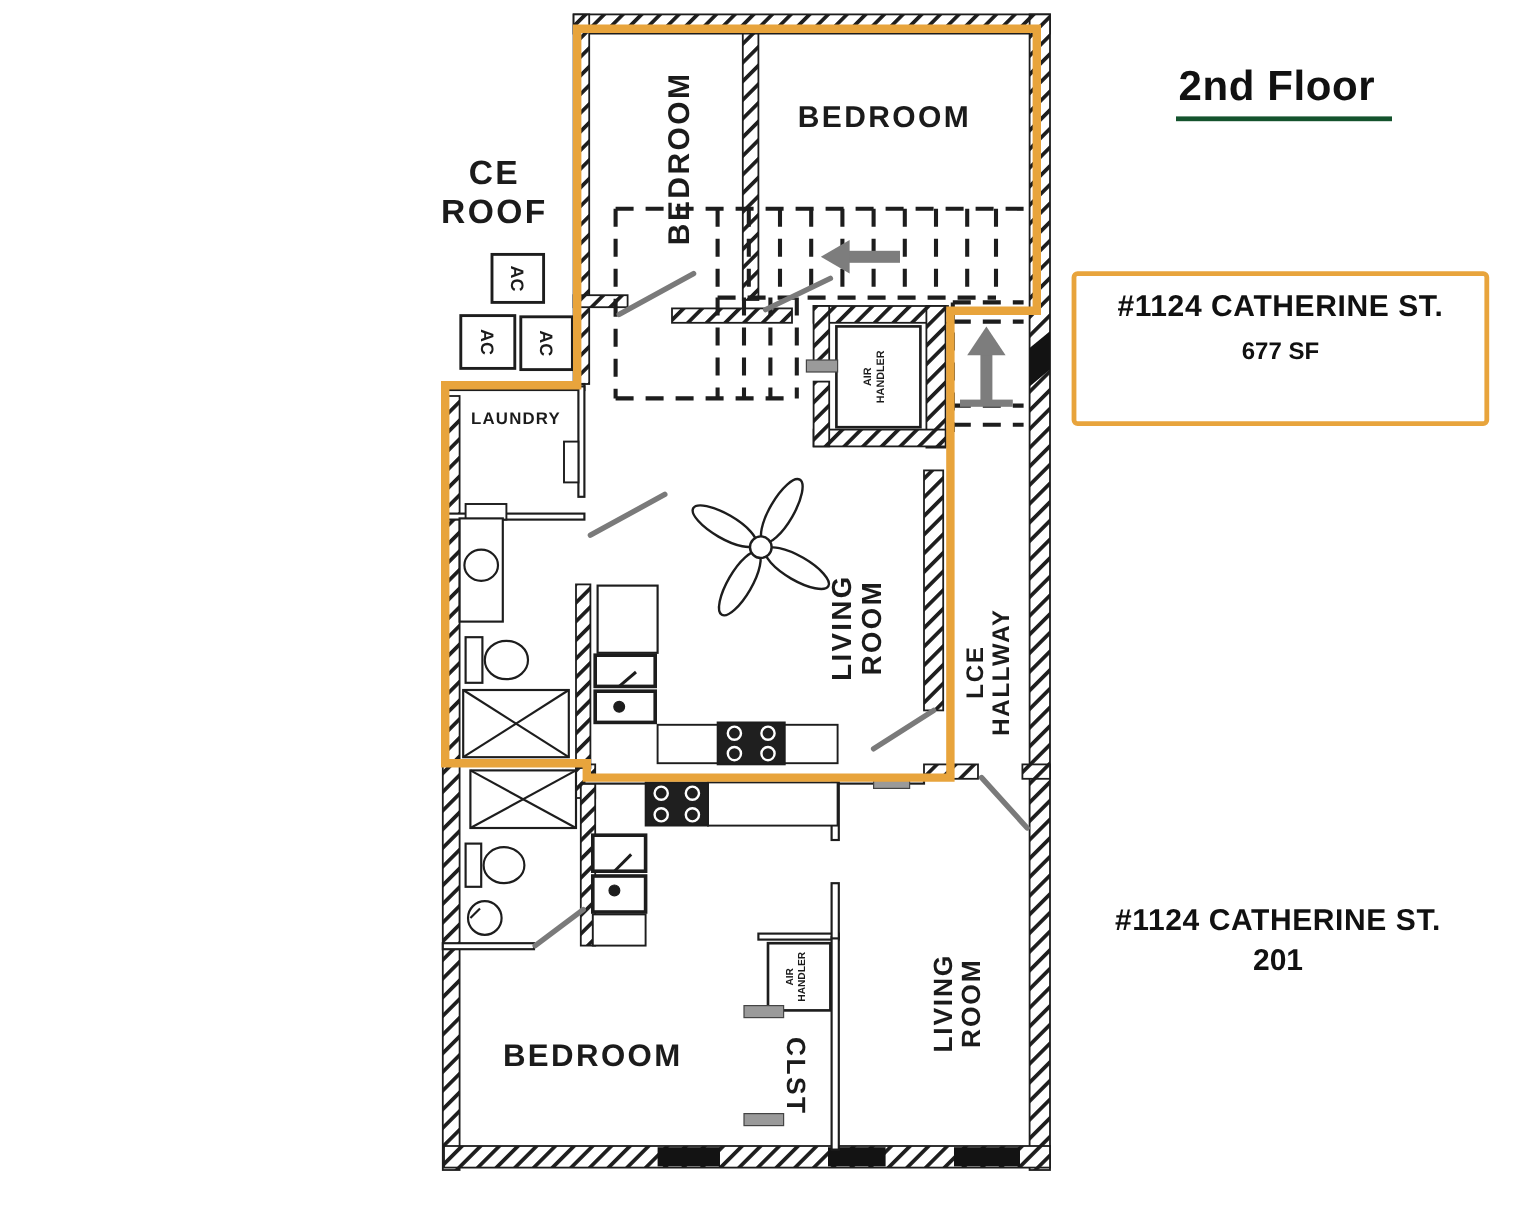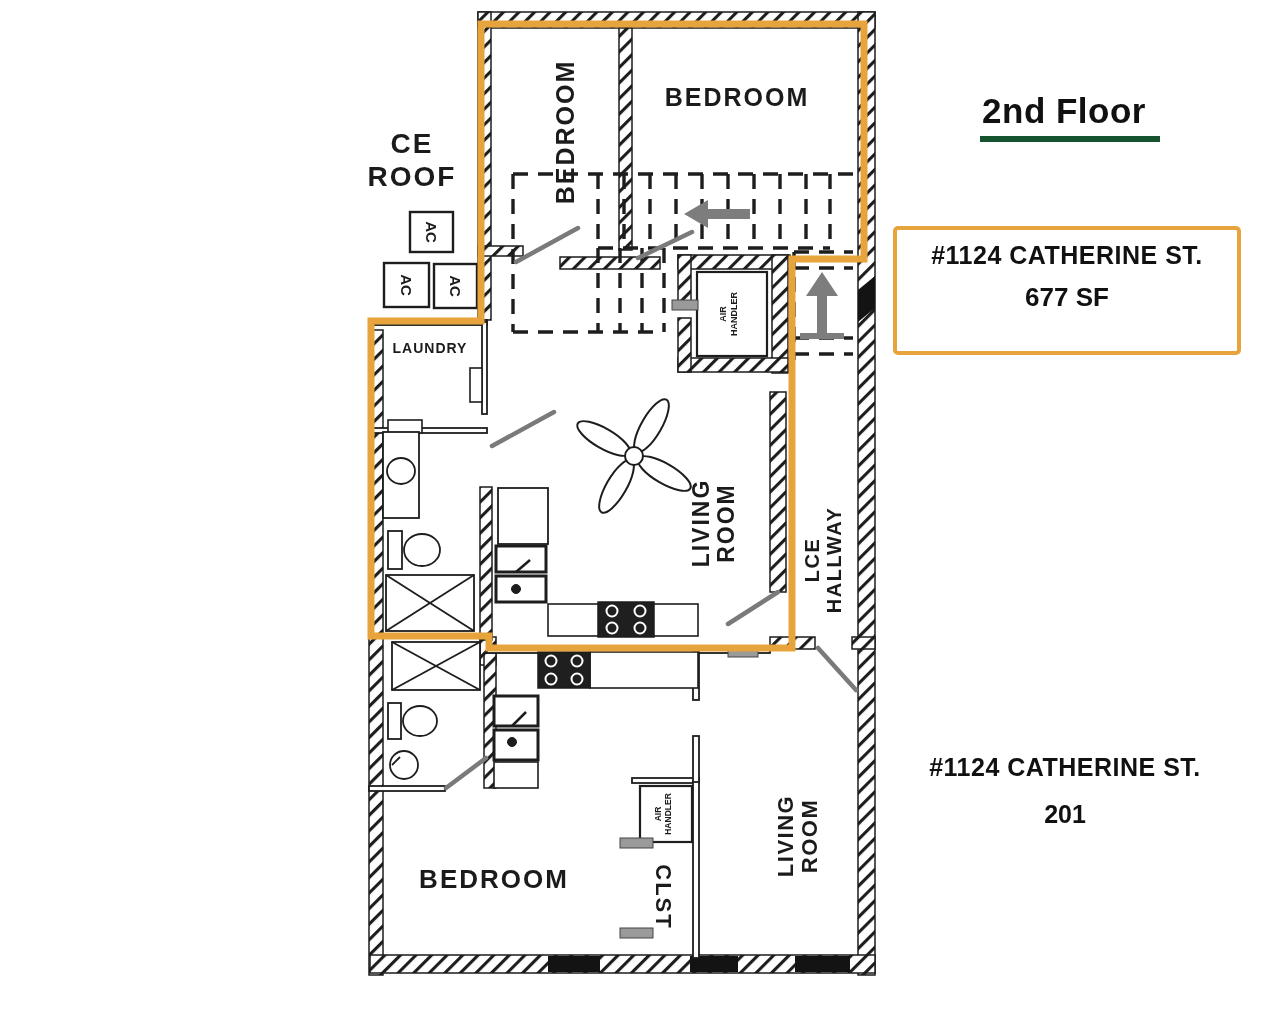--- a/index.html
+++ b/index.html
@@ -3,30 +3,30 @@
 <meta charset="utf-8">
 <style>
   * { margin:0; padding:0; box-sizing:border-box; }
   html,body { background:#ffffff; }
   .page { position:relative; width:1280px; height:1024px; background:#fff;
           font-family:"Liberation Sans", sans-serif; color:#111; overflow:hidden; }
   svg text { font-family:"Liberation Sans", sans-serif; font-weight:bold; fill:#1b1b1b; }
   .overlay { position:absolute; }
   .floor-title { left:940px; top:52px; width:260px; text-align:center;
                  font-size:35px; font-weight:800; letter-spacing:0.5px; }
-  .floor-title span { display:inline-block; border-bottom:6px solid #14532d; padding:0 14px 5px 2px;margin-top:39px; }
+  .floor-title span { display:inline-block; border-bottom:4px solid #14532d; padding:0 14px 5px 2px; }
   .unit-box { left:893px; top:226px; width:348px; height:129px;
               border:4px solid #E8A43C; border-radius:5px; background:#fff;
               text-align:center; padding-top:11px; }
   .unit-box .l1 { font-size:25px; font-weight:bold; letter-spacing:0.5px; }
   .unit-box .l2 { font-size:25px; font-weight:bold; margin-top:1px; }
-  .unit-box .l3 { font-size:26px; font-weight:bold; margin-top:12px; }
+  .unit-box .l3 { font-size:20px; font-weight:bold; margin-top:12px; }
   .unit-201 { left:900px; top:753px; width:330px; text-align:center; }
   .unit-201 .l1 { font-size:25px; font-weight:bold; letter-spacing:0.5px; }
-  .unit-201 .l2 { font-size:25px; font-weight:bold; margin-top:18px; }
+  .unit-201 .l2 { font-size:25px; font-weight:bold; margin-top:4px; }
 </style>
 </head>
 <body>
 
 <div class="page">
 
   <svg width="1280" height="1024" viewBox="0 0 1280 1024">
     <defs>
       <pattern id="hatch" width="11" height="11" patternUnits="userSpaceOnUse" patternTransform="rotate(45)">
         <rect width="11" height="11" fill="#ffffff"></rect>

